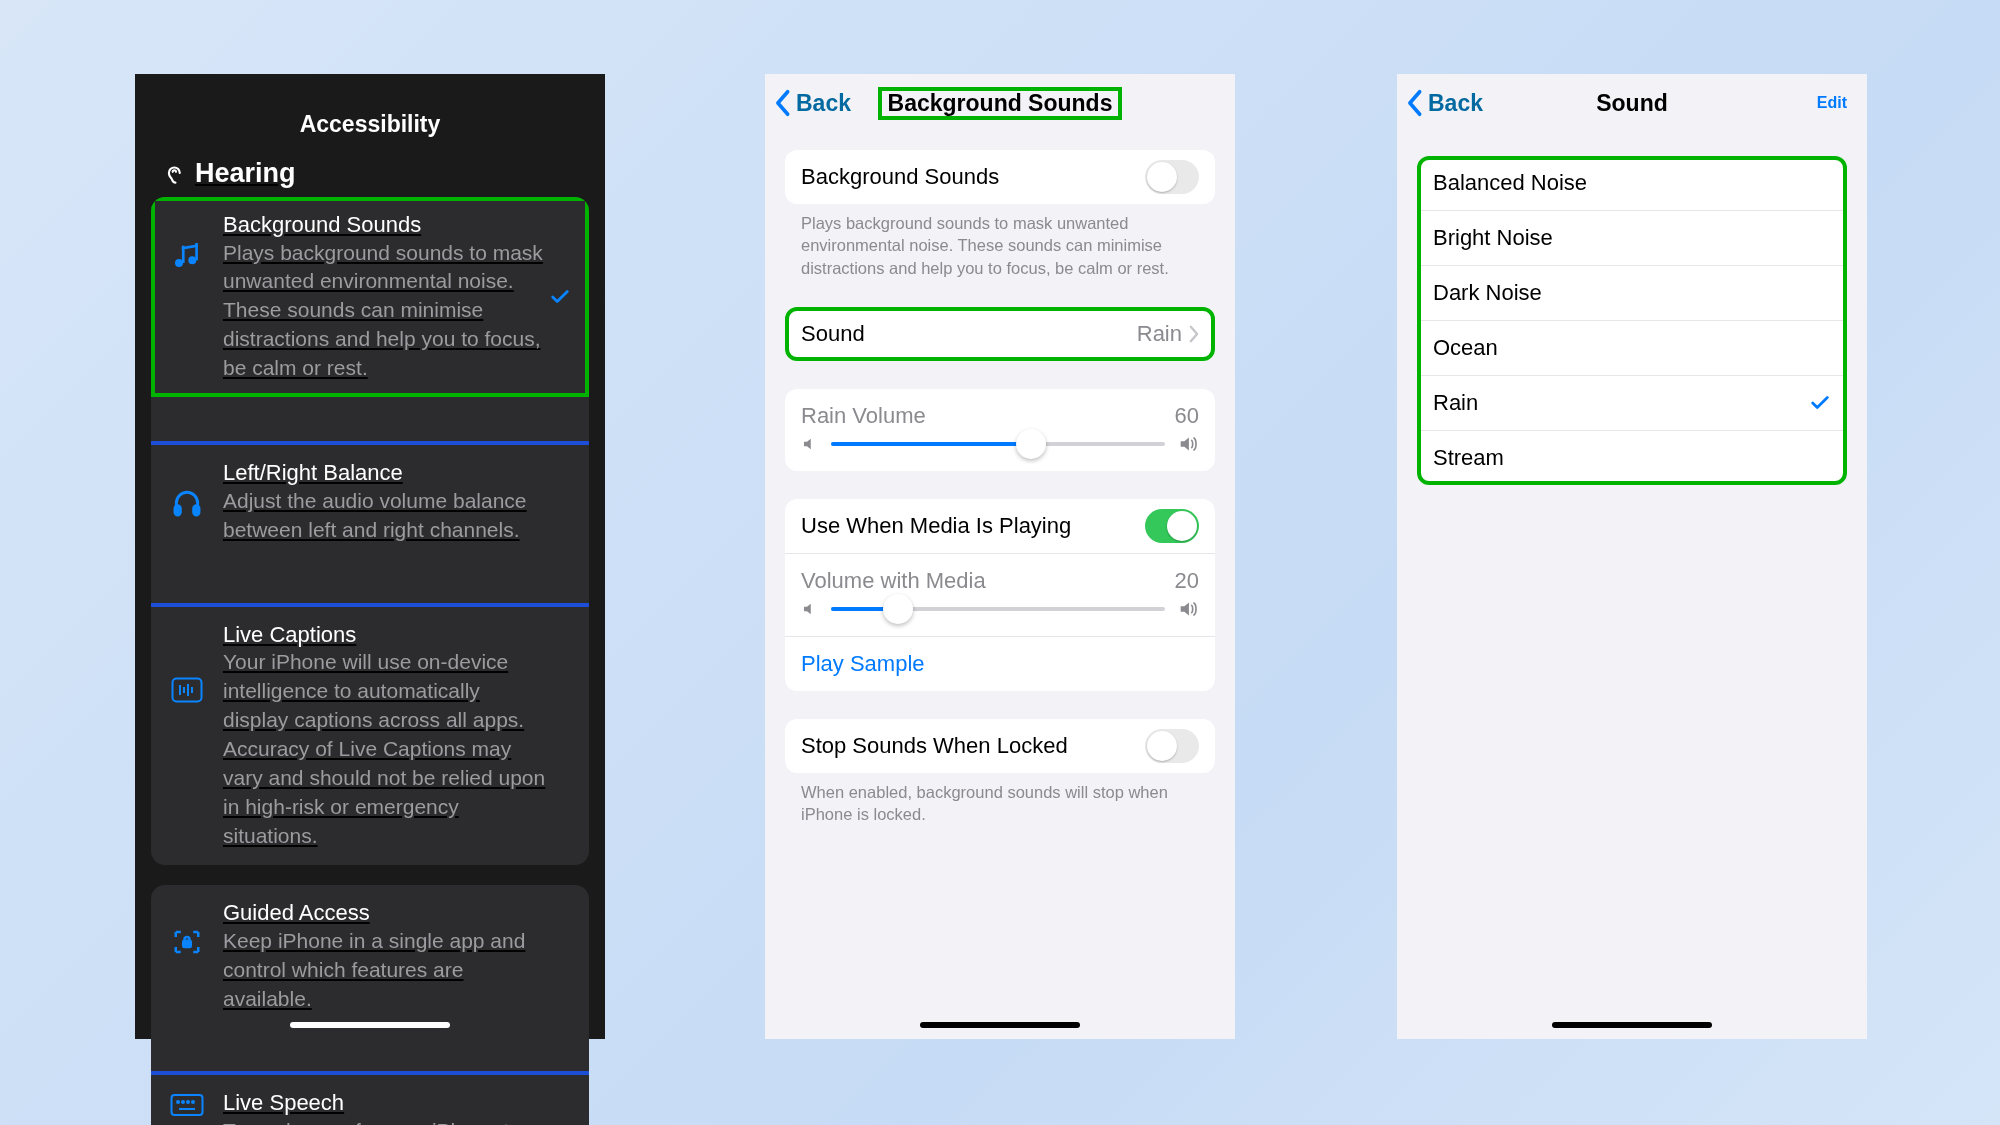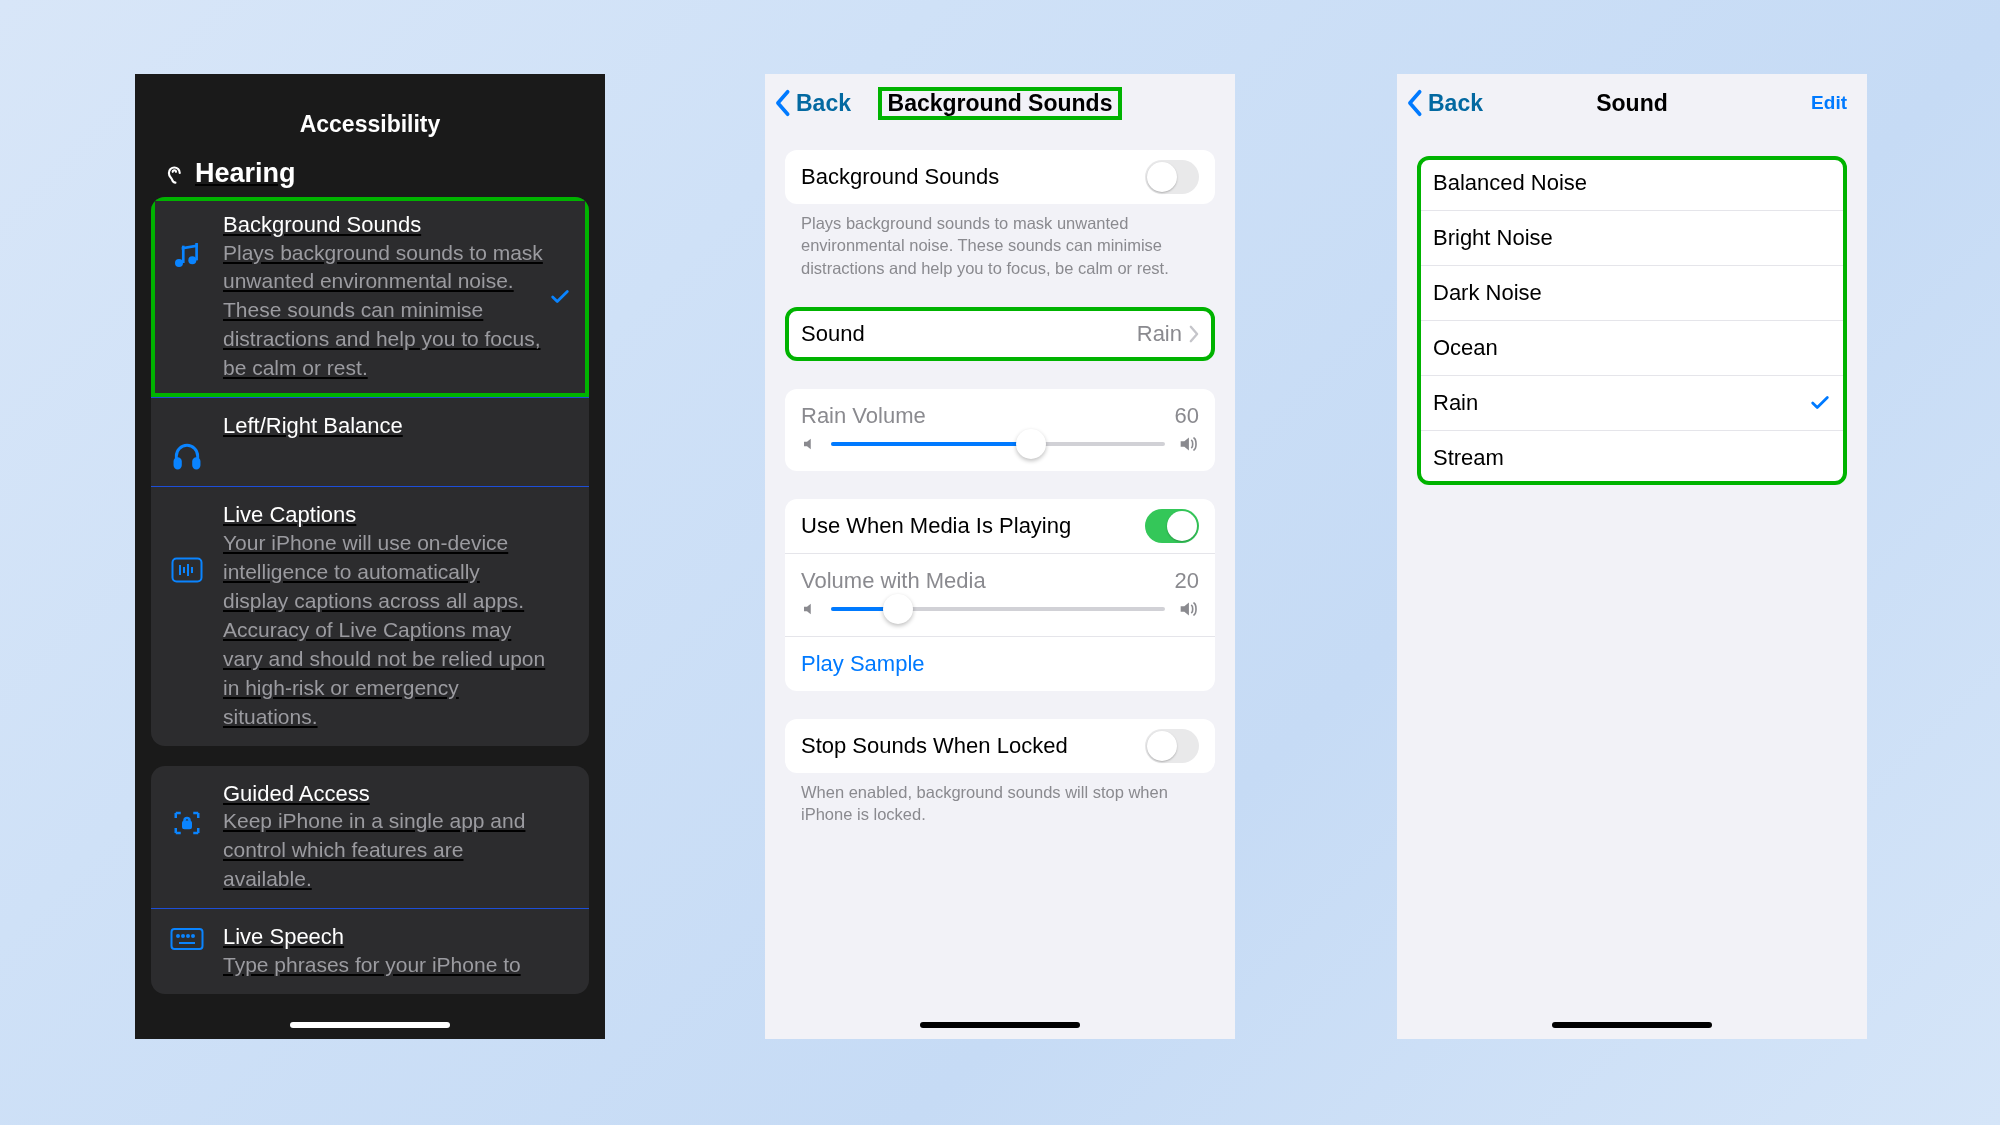--- a/index.html
+++ b/index.html
@@ -50,21 +50,21 @@
     overflow: hidden;
     margin-bottom: 20px;
   }
   .p1-row {
     display: flex;
     align-items: flex-start;
     padding: 14px 16px 14px 12px;
     gap: 12px;
     position: relative;
   }
-  .p1-row + .p1-row { border-top: 1px solid #1d4ed8; }
+  .p1-row + .p1-row { border-top: 4px solid #1d4ed8; margin-top: 44px; }
   .p1-row-icon {
     width: 48px;
     min-width: 48px;
     display: flex;
     align-items: center;
     justify-content: center;
     color: #0a84ff;
     padding-top: 28px;
   }
   .p1-row-body { flex: 1; padding-right: 24px; }
@@ -110,21 +110,21 @@
   .l-back {
     position: absolute;
     left: 10px; top: 0; bottom: 0;
     display: flex; align-items: center;
     color: #0369a1; font-size: 23px;
   }
   .l-edit {
     position: absolute;
     right: 20px; top: 0; bottom: 0;
     display: flex; align-items: center;
-    color: #007aff; font-size: 19px;
+    color: #007aff; font-size: 16px;
   }
   .l-body { padding: 0 20px; }
 
   .l-card {
     background: #fff;
     border-radius: 12px;
     overflow: hidden;
   }
   .l-row {
     display: flex;
@@ -232,20 +232,21 @@
       <div class="p1-row">
         <div class="p1-row-icon">
           <svg width="32" height="32" viewBox="0 0 24 24" fill="none" stroke="#0a84ff" stroke-width="2.2" stroke-linecap="round">
             <path d="M4 14v-2a8 8 0 0 1 16 0v2"></path>
             <rect x="3" y="14" width="4" height="7" rx="2" fill="#0a84ff"></rect>
             <rect x="17" y="14" width="4" height="7" rx="2" fill="#0a84ff"></rect>
           </svg>
         </div>
         <div class="p1-row-body">
           <div class="p1-row-title">Left/Right Balance</div>
+          <div class="p1-row-desc">Adjust the audio volume balance between left and right channels.</div>
         </div>
       </div>
 
       <div class="p1-row">
         <div class="p1-row-icon" style="padding-top:56px">
           <svg width="32" height="26" viewBox="0 0 32 26" fill="none" stroke="#0a84ff" stroke-width="2">
             <rect x="1.5" y="1.5" width="29" height="23" rx="4"></rect>
             <line x1="9" y1="8" x2="9" y2="18"></line>
               <line x1="13" y1="10" x2="13" y2="16"></line>
             <line x1="17" y1="7" x2="17" y2="19"></line>

